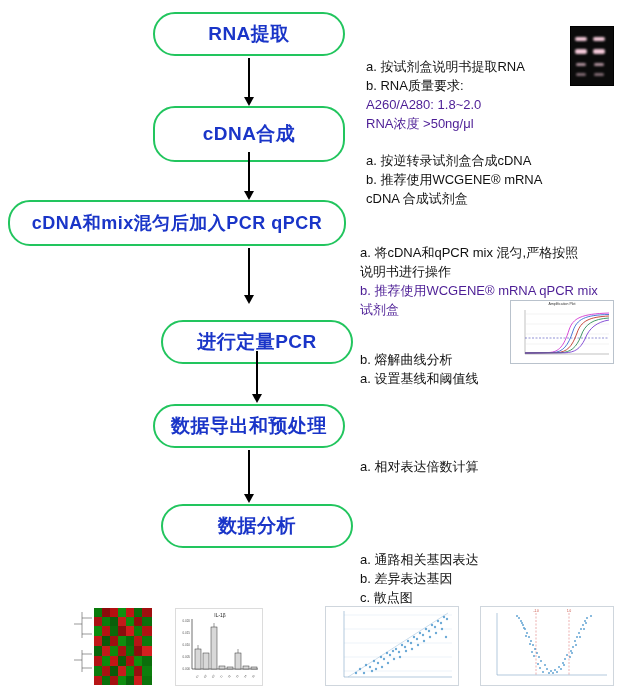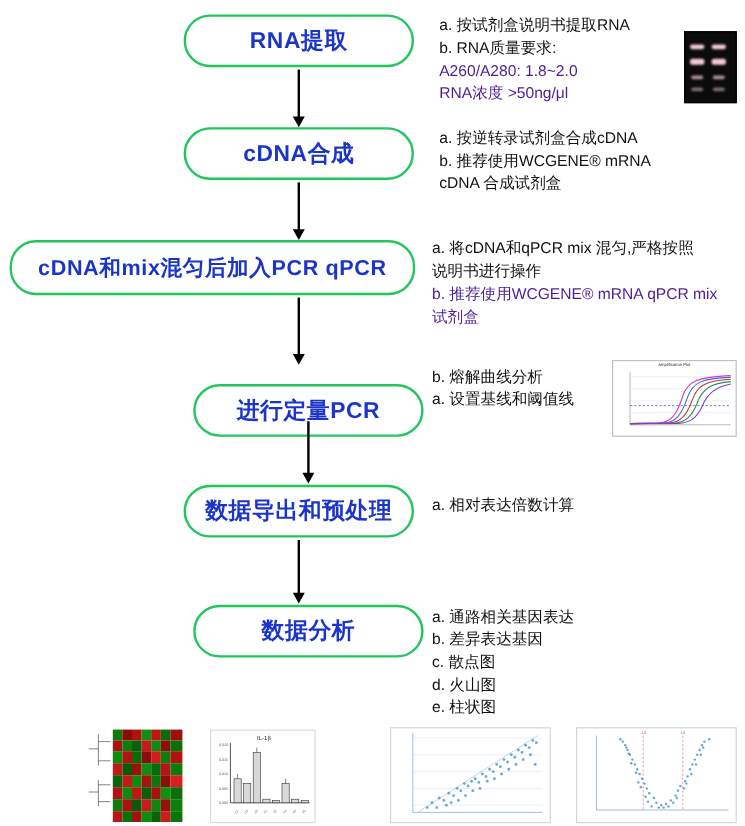--- a/index.html
+++ b/index.html
@@ -28,21 +28,21 @@
     font-weight: bold;
     display: flex;
     align-items: center;
     justify-content: center;
     text-align: center;
     background: #fff;
     box-sizing: border-box;
     letter-spacing: 0.5px;
   }
   .step.s1 { left: 153px; top: 12px;  width: 192px; height: 44px; font-size: 19px; }
-  .step.s2 { left: 153px; top: 106px; width: 192px; height: 44px; font-size: 19px; }
+  .step.s2 { left: 153px; top: 106px; width: 192px; height: 56px; font-size: 19px; }
   .step.s3 { left: 8px;   top: 200px; width: 338px; height: 46px; font-size: 18px; }
   .step.s4 { left: 161px; top: 320px; width: 192px; height: 44px; font-size: 19px; }
   .step.s5 { left: 153px; top: 404px; width: 192px; height: 44px; font-size: 19px; }
   .step.s6 { left: 161px; top: 504px; width: 192px; height: 44px; font-size: 19px; }
 
   .arrow {
     position: absolute;
     width: 2px;
     background: #000;
   }
@@ -60,20 +60,21 @@
   .a2 { left: 248px; top: 152px; height: 40px; }
   .a3 { left: 248px; top: 248px; height: 48px; }
   .a4 { left: 256px; top: 351px; height: 44px; }
   .a5 { left: 248px; top: 450px; height: 45px; }
 
   .notes {
     position: absolute;
     font-size: 13px;
     line-height: 1.45;
     color: #111;
+    margin-top: 46px;
   }
   .notes .red { color: #4c1d95; }
   .n1 { left: 366px; top: 12px;  width: 200px; }
   .n2 { left: 366px; top: 106px; width: 210px; }
   .n3 { left: 360px; top: 198px; width: 255px; }
   .n4 { left: 360px; top: 305px; width: 150px; }
   .n5 { left: 360px; top: 412px; width: 200px; }
   .n6 { left: 360px; top: 505px; width: 200px; }
 
   

